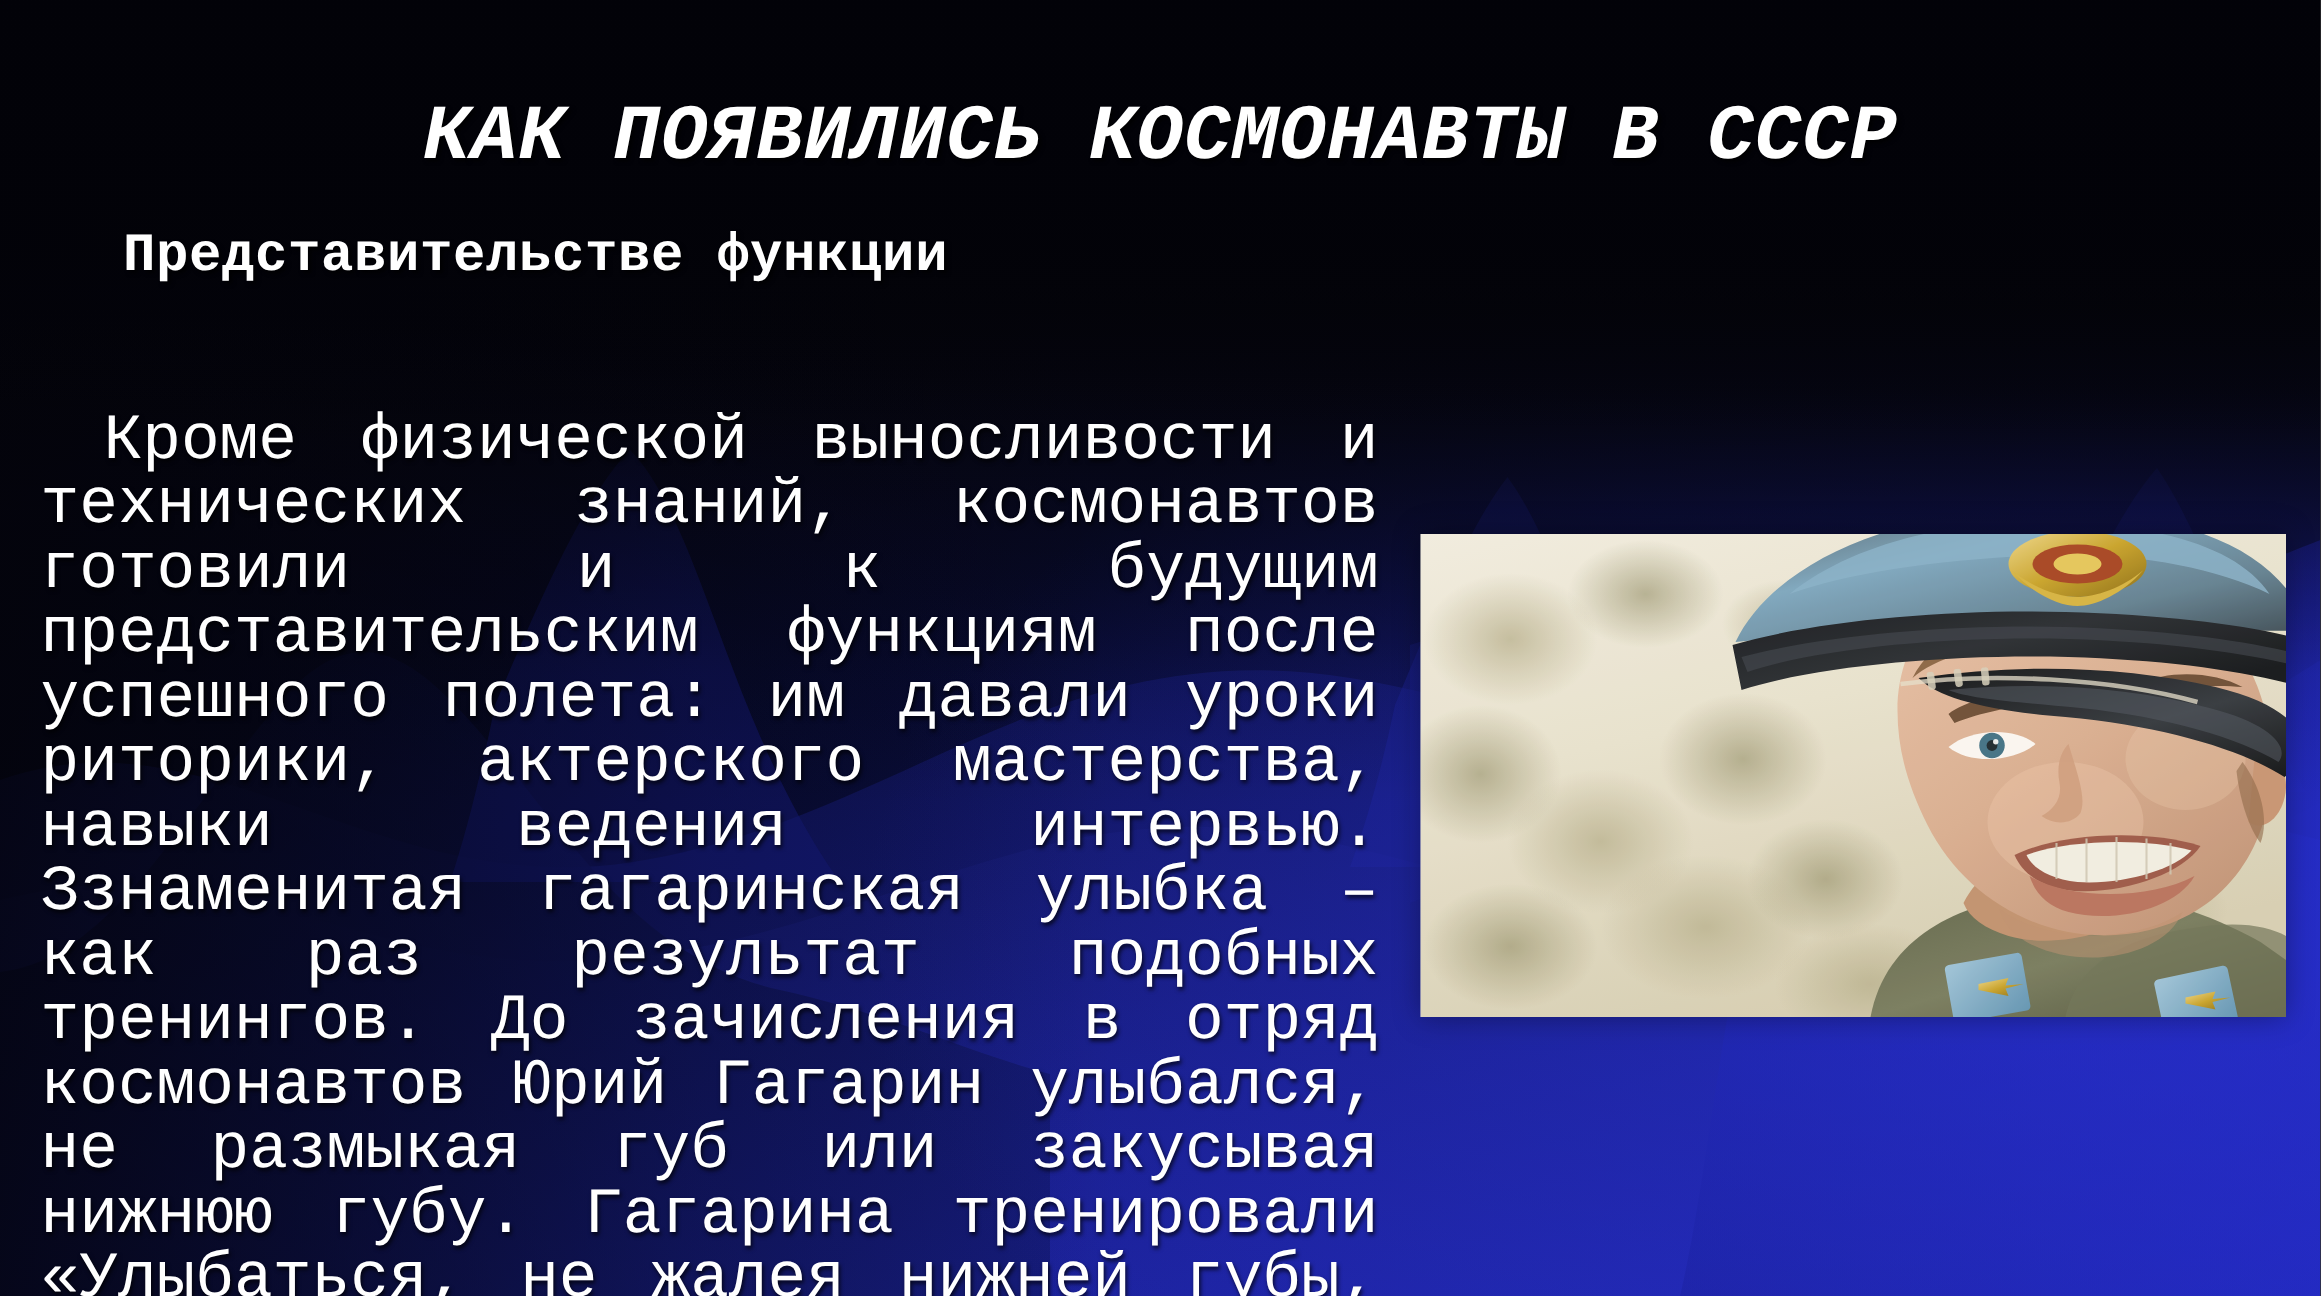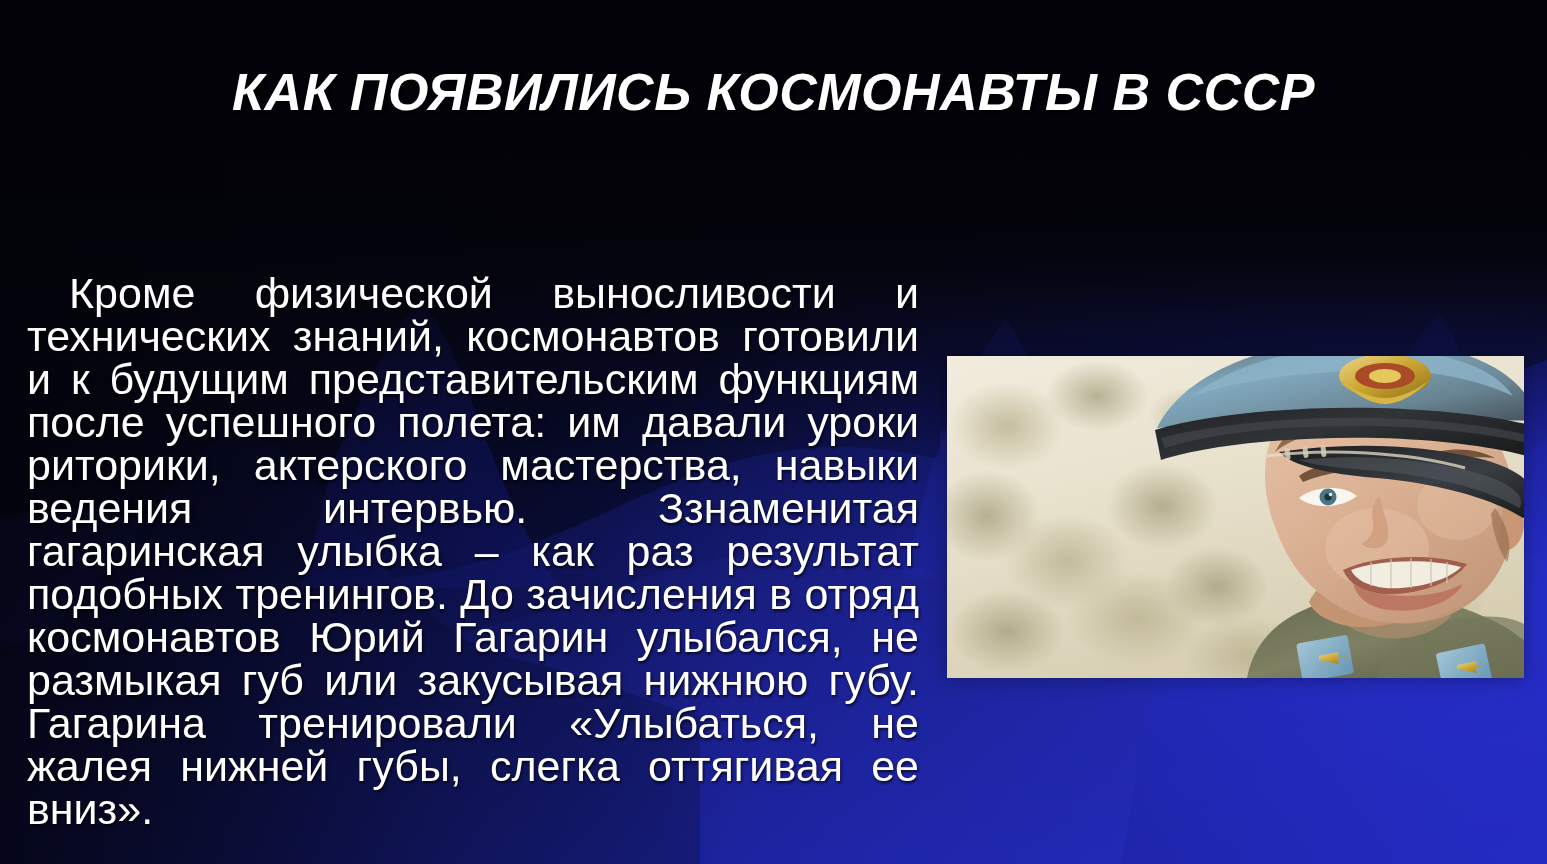--- a/index.html
+++ b/index.html
@@ -6,21 +6,21 @@
     margin: 0;
     padding: 0;
     background: #000;
   }
   #slide {
     position: relative;
     width: 1547px;
     height: 864px;
     overflow: hidden;
     background: #737373;
-    font-family: Liberation Sans, sans-serif;
+    font-family: Liberation Mono, monospace;
   }
 
   
   .bg-base {
     position: absolute;
     inset: 0;
     background:
       radial-gradient(150% 120% at 100% 100%, #1a1f8a 0%, #141a72 18%, #0d1150 38%, #070a2c 60%, #05061a 78%, #04040f 100%);
   }
   .bg-dark-top {
@@ -157,20 +157,21 @@
       <rect x="0" y="0" width="1547" height="864" fill="url(#glow)"></rect>
     </svg>
   </div>
 
   <div class="bg-dark-top"></div>
   <div class="vignette-left"></div>
   <div class="vignette-top"></div>
 
   <div id="title">КАК ПОЯВИЛИСЬ КОСМОНАВТЫ В СССР</div>
 
+  <div id="subtitle">Представительстве функции</div>
 
   <div id="body-text">Кроме физической выносливости и технических знаний, космонавтов готовили и к будущим представительским функциям после успешного полета: им давали уроки риторики, актерского мастерства, навыки ведения интервью. Ззнаменитая гагаринская улыбка – как раз результат подобных тренингов. До зачисления в отряд космонавтов Юрий Гагарин улыбался, не размыкая губ или закусывая нижнюю губу. Гагарина тренировали «Улыбаться, не жалея нижней губы, слегка оттягивая ее вниз».</div>
 
   <div id="photo">
     <svg viewBox="0 0 577 322" preserveAspectRatio="xMidYMid slice" xmlns="http://www.w3.org/2000/svg">
       <defs>
         <linearGradient id="sky" x1="0" y1="0" x2="0.4" y2="1">
           <stop offset="0%" stop-color="#f3efe4"></stop>
           <stop offset="45%" stop-color="#eae4d2"></stop>
           <stop offset="100%" stop-color="#d8d0b6"></stop>

